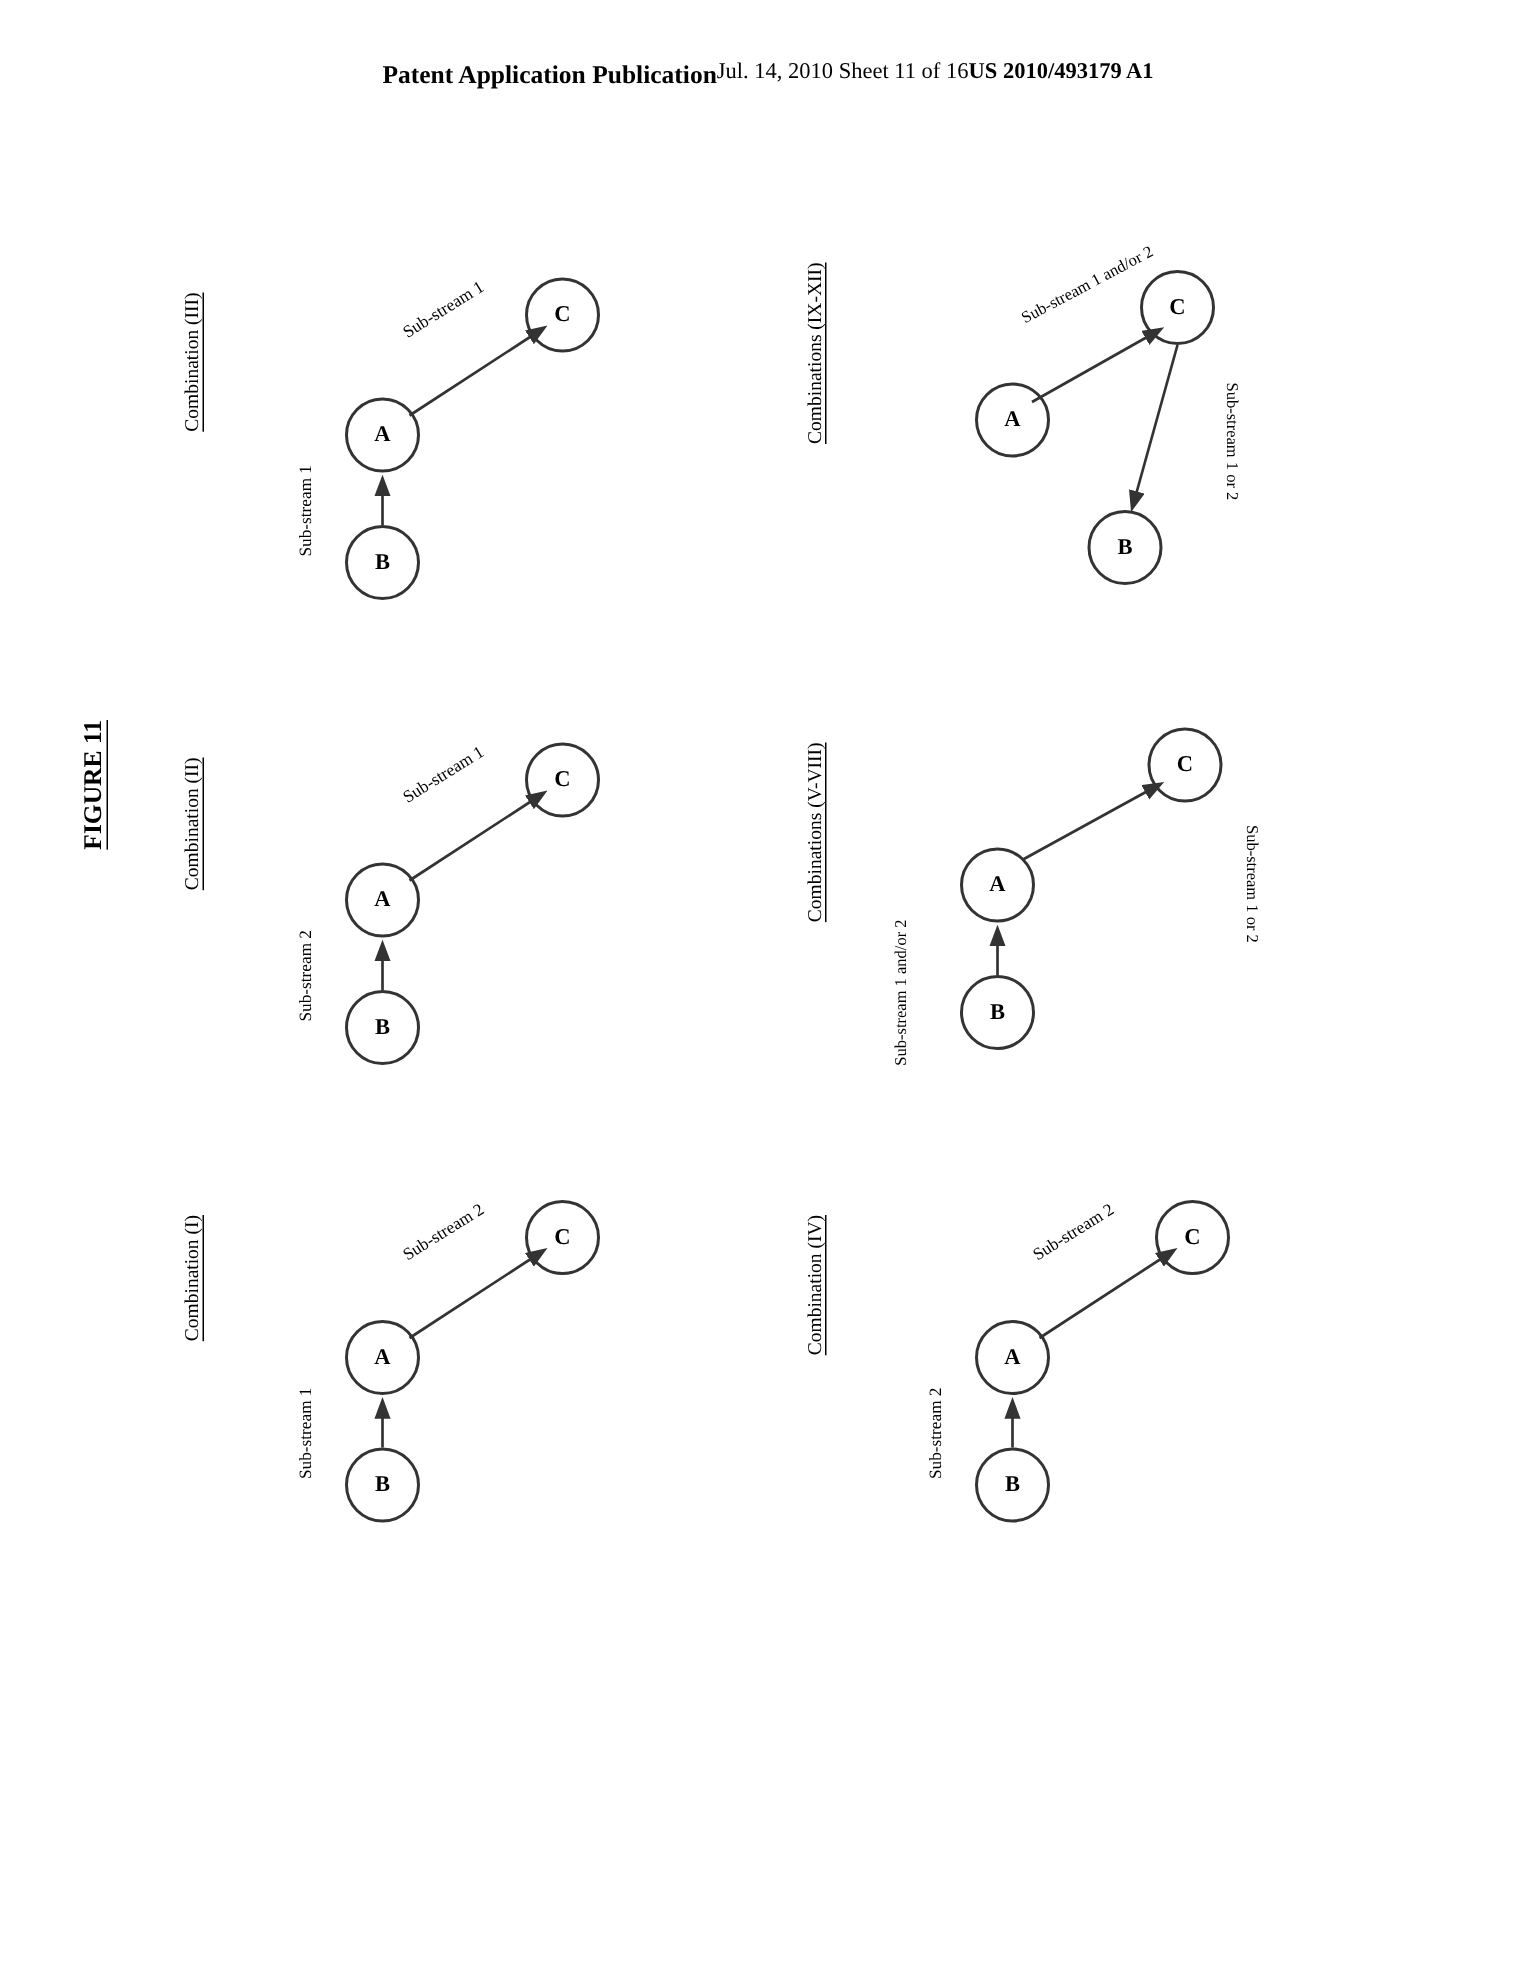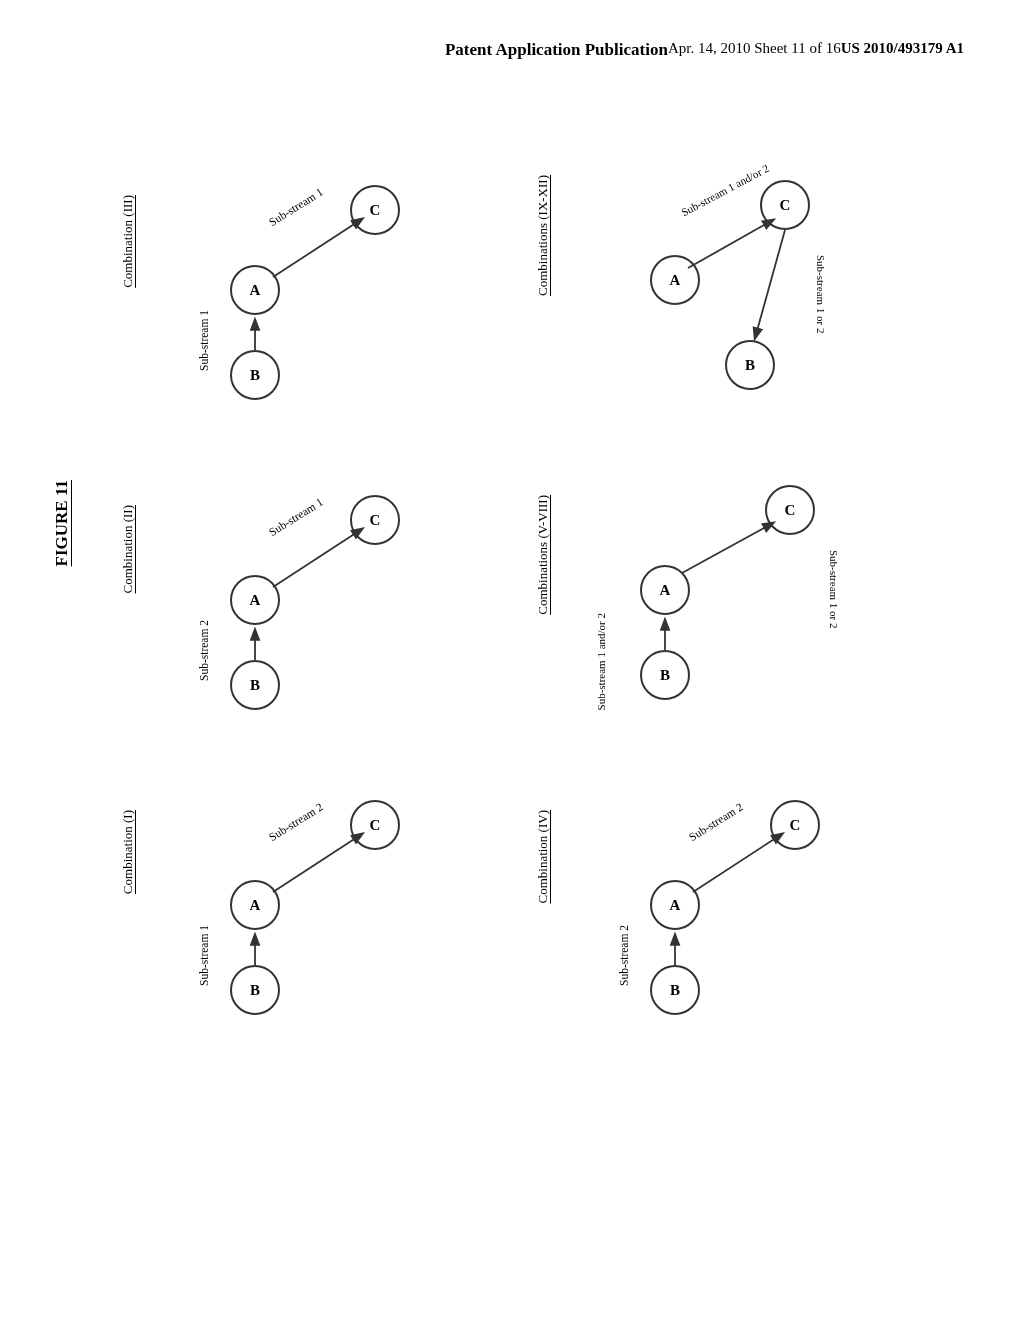--- a/index.html
+++ b/index.html
@@ -7,33 +7,33 @@
       width: 1024px;
       height: 1320px;
       background: #ffffff;
       font-family: 'Times New Roman', Times, serif;
       overflow: hidden;
       position: relative;
     }
 
     .page-header {
       display: flex;
-      justify-content: flex-end;
+      justify-content: center;
       align-items: flex-start;
       padding: 40px 60px 20px 60px;
       border-bottom: none;
     }
 
   </style>
 </head>
 <body>
 
 <div class="page-header">
   <div style="font-size:17px;font-weight:bold;font-family:'Times New Roman',serif;">Patent Application Publication</div>
-  <div style="font-size:15px;font-family:'Times New Roman',serif;">Apr. 14, 2010  Sheet 11 of 16</div>
+  <div style="font-size:15px;font-family:'Times New Roman',serif;">Jul. 14, 2010  Sheet 11 of 16</div>
   <div style="font-size:15px;font-weight:bold;font-family:'Times New Roman',serif;">US 2010/493179 A1</div>
 </div>
 
 <div style="
   position:absolute;
   left:52px;
   top:480px;
   font-size:17px;
   font-weight:bold;
   text-decoration:underline;

